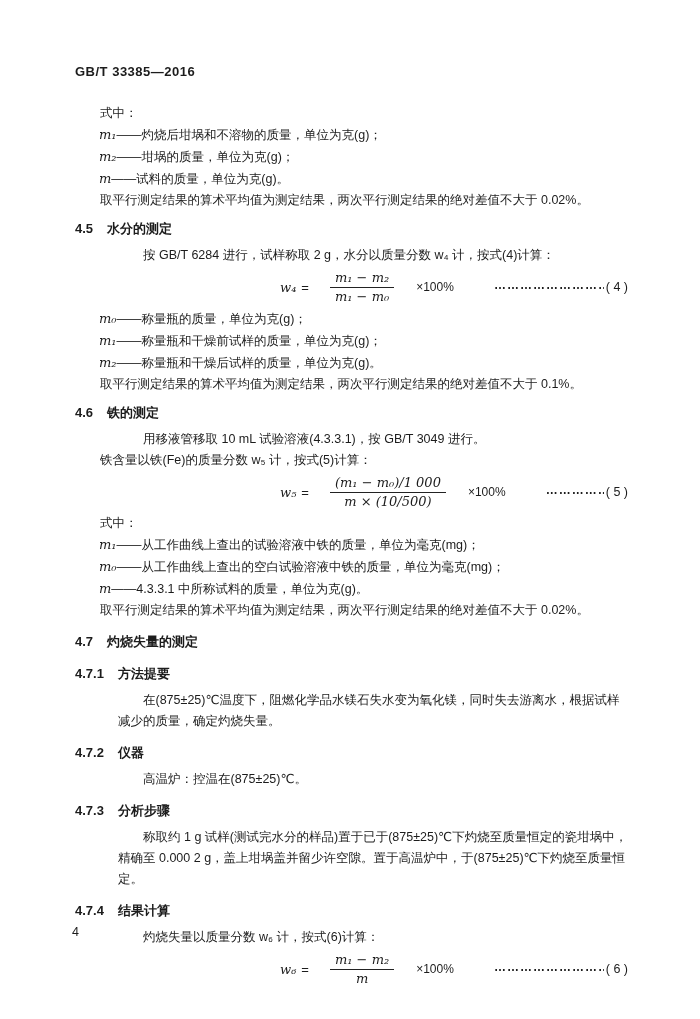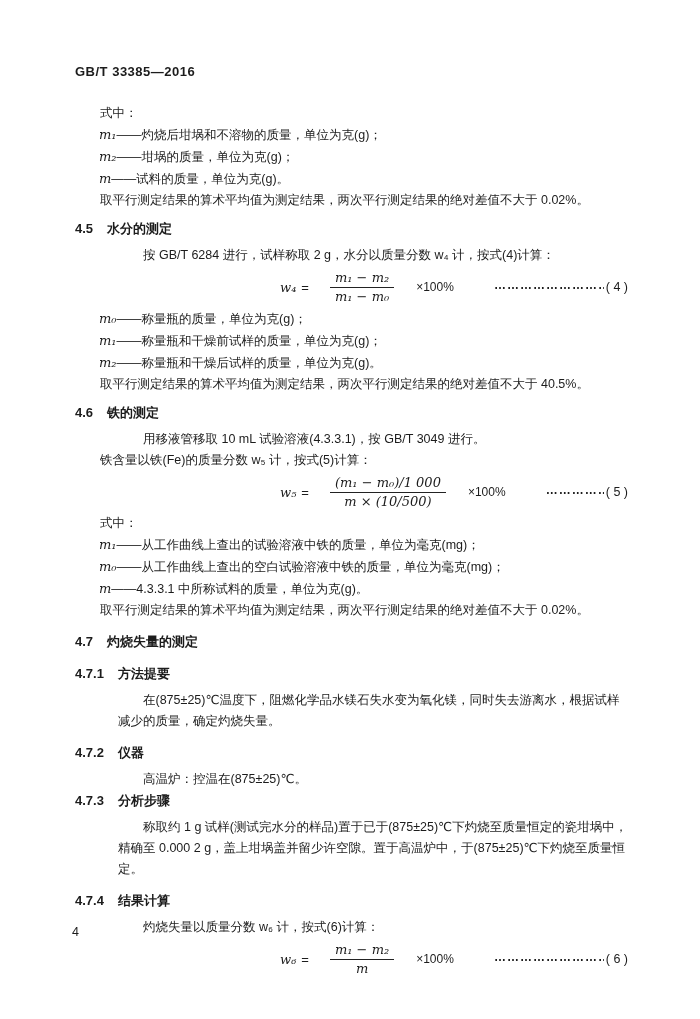--- a/index.html
+++ b/index.html
@@ -141,21 +141,21 @@
 
   <div class="block def">
     <span class="mathvar">m₀</span><span class="desc">——称量瓶的质量，单位为克(g)；</span>
   </div>
   <div class="block def">
     <span class="mathvar">m₁</span><span class="desc">——称量瓶和干燥前试样的质量，单位为克(g)；</span>
   </div>
   <div class="block def">
     <span class="mathvar">m₂</span><span class="desc">——称量瓶和干燥后试样的质量，单位为克(g)。</span>
   </div>
-  <div class="block indent1">取平行测定结果的算术平均值为测定结果，两次平行测定结果的绝对差值不大于 40.5%。</div>
+  <div class="block indent1">取平行测定结果的算术平均值为测定结果，两次平行测定结果的绝对差值不大于 0.1%。</div>
 
   <div class="sec-heading">
     <span class="h-num">4.6</span><span class="h-title">铁的测定</span>
   </div>
   <div class="block para mt-m">用移液管移取 10 mL 试验溶液(4.3.3.1)，按 GB/T 3049 进行。</div>
   <div class="block para">铁含量以铁(Fe)的质量分数 w₅ 计，按式(5)计算：</div>
 
   <div class="formula-row">
     <div class="f-indent"></div>
     <div class="f-body">
@@ -190,21 +190,21 @@
   <div class="sec-heading" style="margin-top:11px">
     <span class="h-num">4.7.1</span><span class="h-title">方法提要</span>
   </div>
   <div class="block para mt-m">在(875±25)℃温度下，阻燃化学品水镁石失水变为氧化镁，同时失去游离水，根据试样减少的质量，确定灼烧失量。</div>
 
   <div class="sec-heading" style="margin-top:10px">
     <span class="h-num">4.7.2</span><span class="h-title">仪器</span>
   </div>
   <div class="block para mt-m">高温炉：控温在(875±25)℃。</div>
 
-  <div class="sec-heading" style="margin-top:0">
+  <div class="sec-heading" style="margin-top:10px">
     <span class="h-num">4.7.3</span><span class="h-title">分析步骤</span>
   </div>
   <div class="block para mt-m">称取约 1 g 试样(测试完水分的样品)置于已于(875±25)℃下灼烧至质量恒定的瓷坩埚中，精确至 0.000 2 g，盖上坩埚盖并留少许空隙。置于高温炉中，于(875±25)℃下灼烧至质量恒定。</div>
 
   <div class="sec-heading" style="margin-top:10px">
     <span class="h-num">4.7.4</span><span class="h-title">结果计算</span>
   </div>
   <div class="block para mt-m">灼烧失量以质量分数 w₆ 计，按式(6)计算：</div>
 
   <div class="formula-row">

